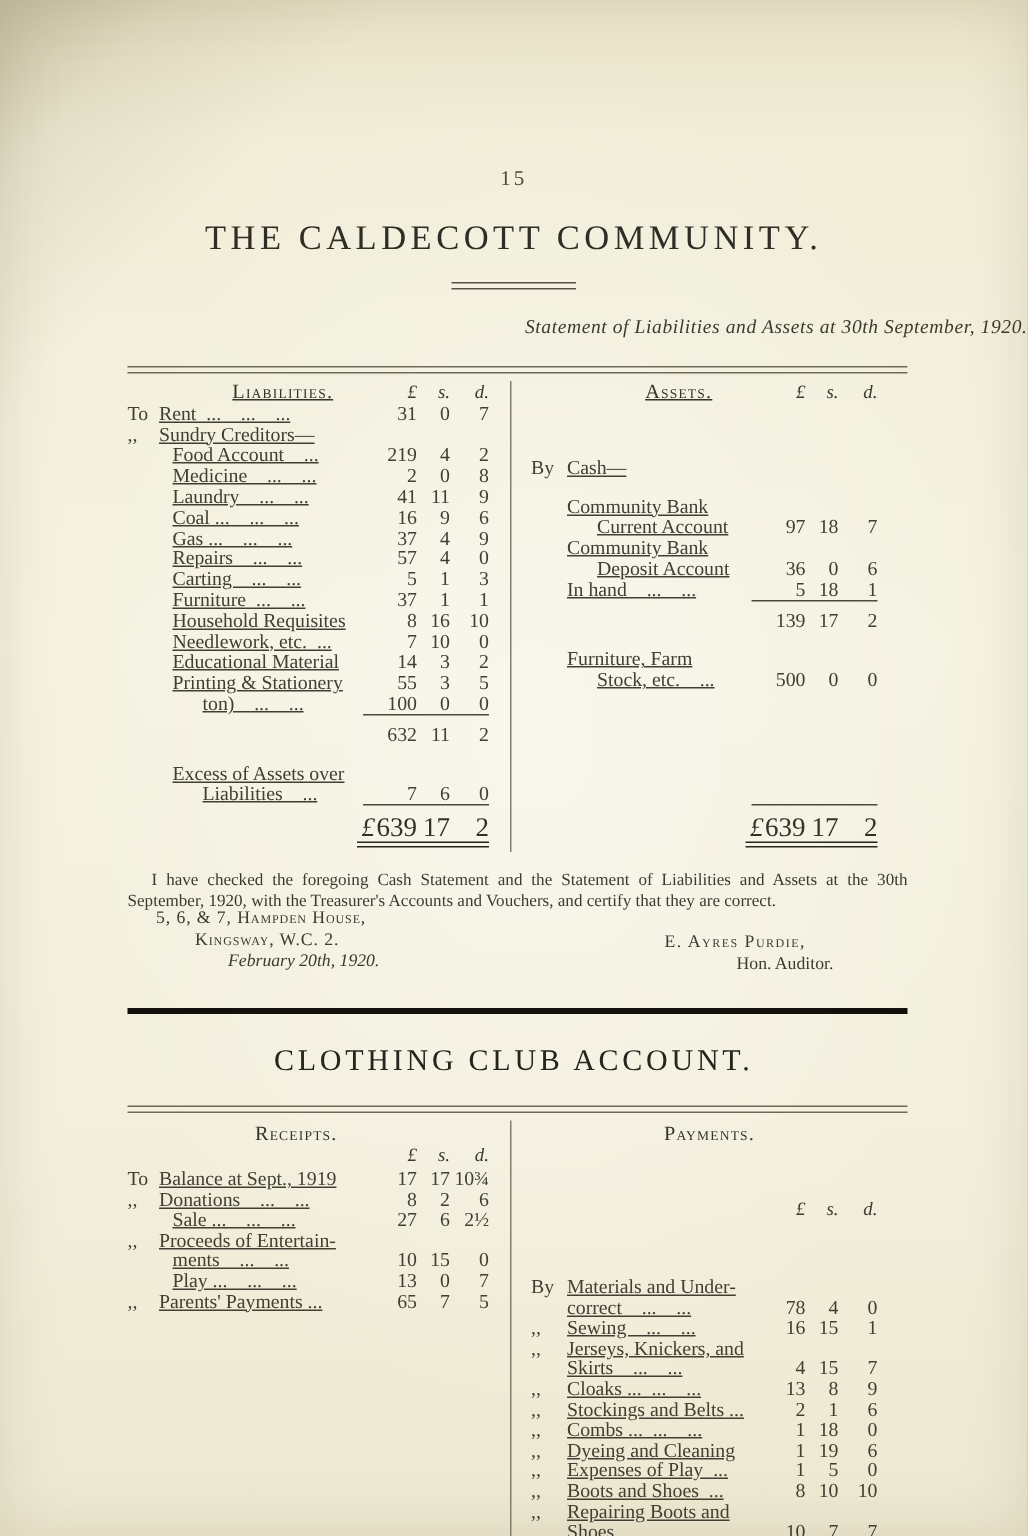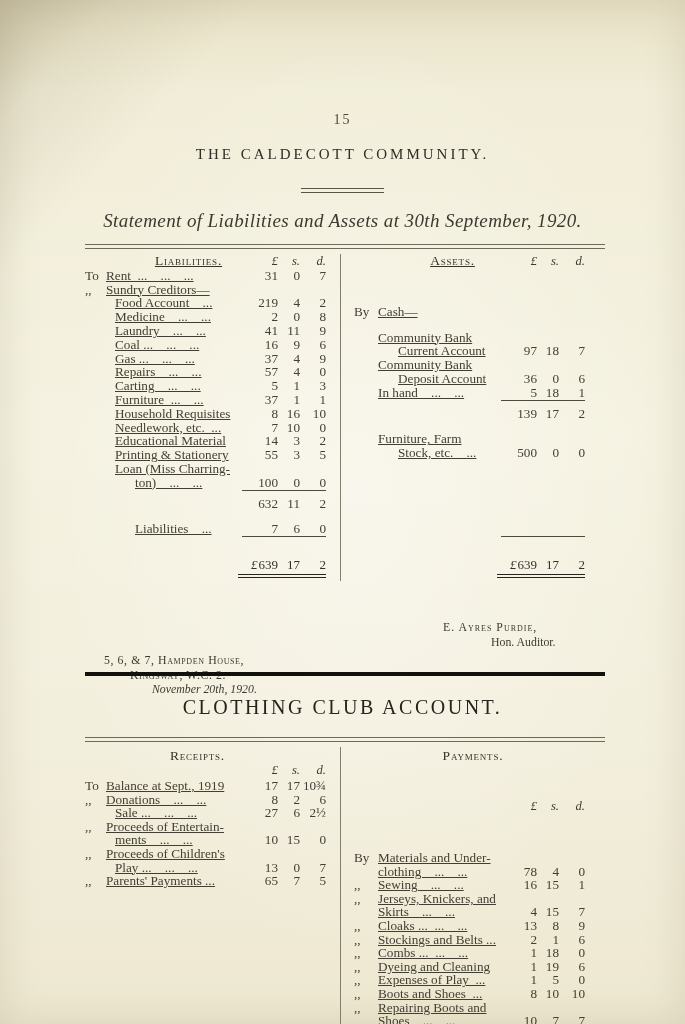--- a/index.html
+++ b/index.html
@@ -13,25 +13,25 @@
     background:
       radial-gradient(ellipse at 52% 48%, rgba(255,255,255,0.40), rgba(255,255,255,0) 62%),
       linear-gradient(133deg, rgba(150,140,105,0.42) 0%, rgba(150,140,105,0.14) 7%, rgba(150,140,105,0) 16%),
       linear-gradient(180deg, #e9e2c7 0%, #f1edd8 9%, #f5f2e1 42%, #f3efdd 72%, #eee8d1 100%);
     box-shadow:inset 0 0 40px rgba(120,110,80,0.18);
   }
   
   .pageno{position:absolute;top:112px;left:0;width:100%;text-align:center;
     font-size:14px;letter-spacing:2px;color:#4a473c;}
   .main-title{position:absolute;top:146px;left:0;width:100%;text-align:center;
-    font-size:15px;letter-spacing:3px;color:#2f2d25;white-space:nowrap;}
+    font-size:23px;letter-spacing:3px;color:#2f2d25;white-space:nowrap;}
   .title-rule{position:absolute;top:188px;left:301px;width:83px;height:3px;
     border-top:1px solid #565344;border-bottom:1px solid #565344;}
-  .subtitle{position:absolute;top:210px;left:0;width:100%;text-align:center;
-    font-style:italic;font-size:19px;color:#3c3a30;letter-spacing:0.4px;}
+  .subtitle{position:absolute;top:210px;left:0;width:100%;text-align:right;
+    font-style:italic;font-size:13px;color:#3c3a30;letter-spacing:0.4px;}
   .section-title{position:absolute;top:696px;left:0;width:100%;text-align:center;
     font-size:20px;letter-spacing:2.5px;color:#26241d;white-space:nowrap;}
   .thick-rule{position:absolute;top:672px;left:85px;width:520px;height:3.5px;background:#13110b;}
   
   .tblwrap{position:absolute;left:85px;width:520px;}
   .stmt{top:244px;}
   .cloth{top:737px;}
   .toprule{height:3px;border-top:1px solid #6e6a59;border-bottom:1px solid #6e6a59;margin-bottom:5px;}
   .cols{display:flex;align-items:stretch;}
   .col{display:flex;flex-direction:column;}
@@ -57,26 +57,26 @@
   .hdr1{text-align:center;font-size:13.5px;padding-top:1px;}
   .col-l .hdr1{padding-right:30px;}
   .hdr2{height:15px;}
   .gap{height:12px;}
   .fill{flex:1 1 auto;min-height:5px;}
   .rrule,.rdbl{display:flex;}
   .col-l .rrule,.col-l .rdbl{padding-right:14px;}
   .col-r .rrule,.col-r .rdbl{padding-left:13px;padding-right:20px;}
   .rline{width:84px;margin-left:auto;border-top:1px solid #4c493d;height:6px;}
   .dline{width:88px;margin-left:auto;border-top:1.5px solid #26241d;border-bottom:1.5px solid #26241d;height:2.5px;margin-top:2px;margin-bottom:3px;}
-  .total{padding-top:2px;font-size:13px;color:#333128;margin-top:13px;}
+  .total{padding-top:2px;font-size:18px;color:#333128;}
   .pound{font-style:italic;padding-right:1px;}
   
   .audit-text{position:absolute;top:581px;left:85px;width:520px;
     font-size:11.4px;line-height:13.6px;text-align:justify;text-indent:16px;color:#3c3a30;}
-  .addr{position:absolute;top:653px;left:104px;font-size:11.8px;line-height:14.5px;color:#3c3a30;}
+  .addr{position:absolute;top:604px;left:104px;font-size:11.8px;line-height:14.5px;color:#3c3a30;}
   .addr .l1{font-variant:small-caps;letter-spacing:0.6px;}
   .addr .l2{font-variant:small-caps;letter-spacing:0.6px;padding-left:26px;}
   .addr .l3{font-style:italic;padding-left:48px;}
   .auditor{position:absolute;top:620px;left:443px;font-size:11.8px;line-height:15px;color:#3c3a30;}
   .auditor .n{font-variant:small-caps;letter-spacing:1px;}
   .auditor .t{padding-left:48px;}
 </style>
 </head>
 <body>
 
@@ -176,42 +176,42 @@
               <span class="amt a0">14</span>
               <span class="amt a1">3</span>
               <span class="amt a2">2</span>
             </div>
             <div class="row i1">
               <span class="lbl">Printing &amp; Stationery</span>
               <span class="amt a0">55</span>
               <span class="amt a1">3</span>
               <span class="amt a2">5</span>
             </div>
-            <div class="row i1">
-              <span class="lbl">Loan (Miss Charring-</span>
-              <span class="amt a0"></span>
-              <span class="amt a1"></span>
-              <span class="amt a2"></span>
-            </div>
             <div class="row i2">
               <span class="lbl">ton)  ...  ...</span>
               <span class="amt a0">100</span>
               <span class="amt a1">0</span>
               <span class="amt a2">0</span>
             </div>
             <div class="rrule">
               <span class="rline"></span>
             </div>
             <div class="row">
               <span class="lbl"></span>
               <span class="amt a0">632</span>
               <span class="amt a1">11</span>
               <span class="amt a2">2</span>
             </div>
             <div class="gap"></div>
+            <div class="row i1">
+              <span class="lbl">Excess of Assets over</span>
+              <span class="amt a0"></span>
+              <span class="amt a1"></span>
+              <span class="amt a2"></span>
+            </div>
             <div class="row i2">
               <span class="lbl">Liabilities  ...</span>
               <span class="amt a0">7</span>
               <span class="amt a1">6</span>
               <span class="amt a2">0</span>
             </div>
             <div class="rrule">
               <span class="rline"></span>
             </div>
             <div class="row total">
@@ -303,24 +303,25 @@
               <span class="amt a2">2</span>
             </div>
             <div class="rdbl">
               <span class="dline"></span>
             </div>
           </div>
       </div>
     </div>
   </div>
 
+  <div class="audit-text">I have checked the foregoing Cash Statement and the Statement of Liabilities and Assets at the 30th September, 1920, with the Treasurer's Accounts and Vouchers, and certify that they are correct.</div>
   <div class="addr">
     <div class="l1">5, 6, &amp; 7, Hampden House,</div>
     <div class="l2">Kingsway, W.C. 2.</div>
-    <div class="l3">November 20th, 1920.</div>
+    <div class="l3">February 20th, 1920.</div>
   </div>
   <div class="auditor">
     <div class="n">E. Ayres Purdie,</div>
     <div class="t">Hon. Auditor.</div>
   </div>
 
   <div class="thick-rule"></div>
 
   <div class="section-title">CLOTHING CLUB ACCOUNT.</div>
 
@@ -359,26 +360,20 @@
               <span class="amt a0"></span>
               <span class="amt a1"></span>
               <span class="amt a2"></span>
             </div>
             <div class="row i1">
               <span class="lbl">ments  ...  ...</span>
               <span class="amt a0">10</span>
               <span class="amt a1">15</span>
               <span class="amt a2">0</span>
             </div>
-            <div class="row">
-              <span class="lbl"><span class="pfx">,,</span>Proceeds of Children's</span>
-              <span class="amt a0"></span>
-              <span class="amt a1"></span>
-              <span class="amt a2"></span>
-            </div>
             <div class="row i1">
               <span class="lbl">Play ...  ...  ...</span>
               <span class="amt a0">13</span>
               <span class="amt a1">0</span>
               <span class="amt a2">7</span>
             </div>
             <div class="row">
               <span class="lbl"><span class="pfx">,,</span>Parents' Payments ...</span>
               <span class="amt a0">65</span>
               <span class="amt a1">7</span>
@@ -408,21 +403,21 @@
           <span class="amt a2 cur">d.</span>
         </div>
         <div class="colgrow" style="display:flex;flex-direction:column;flex:1;">
             <div class="row">
               <span class="lbl"><span class="pfx">By</span>Materials and Under-</span>
               <span class="amt a0"></span>
               <span class="amt a1"></span>
               <span class="amt a2"></span>
             </div>
             <div class="row i1">
-              <span class="lbl">clothing  ...  ...</span>
+              <span class="lbl">correct  ...  ...</span>
               <span class="amt a0">78</span>
               <span class="amt a1">4</span>
               <span class="amt a2">0</span>
             </div>
             <div class="row">
               <span class="lbl"><span class="pfx">,,</span>Sewing  ...  ...</span>
               <span class="amt a0">16</span>
               <span class="amt a1">15</span>
               <span class="amt a2">1</span>
             </div>

